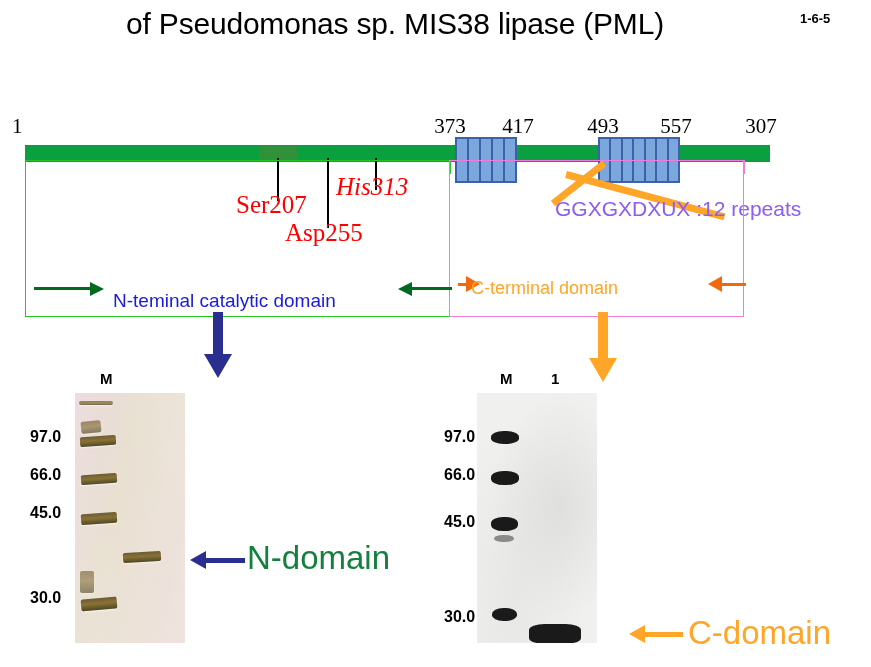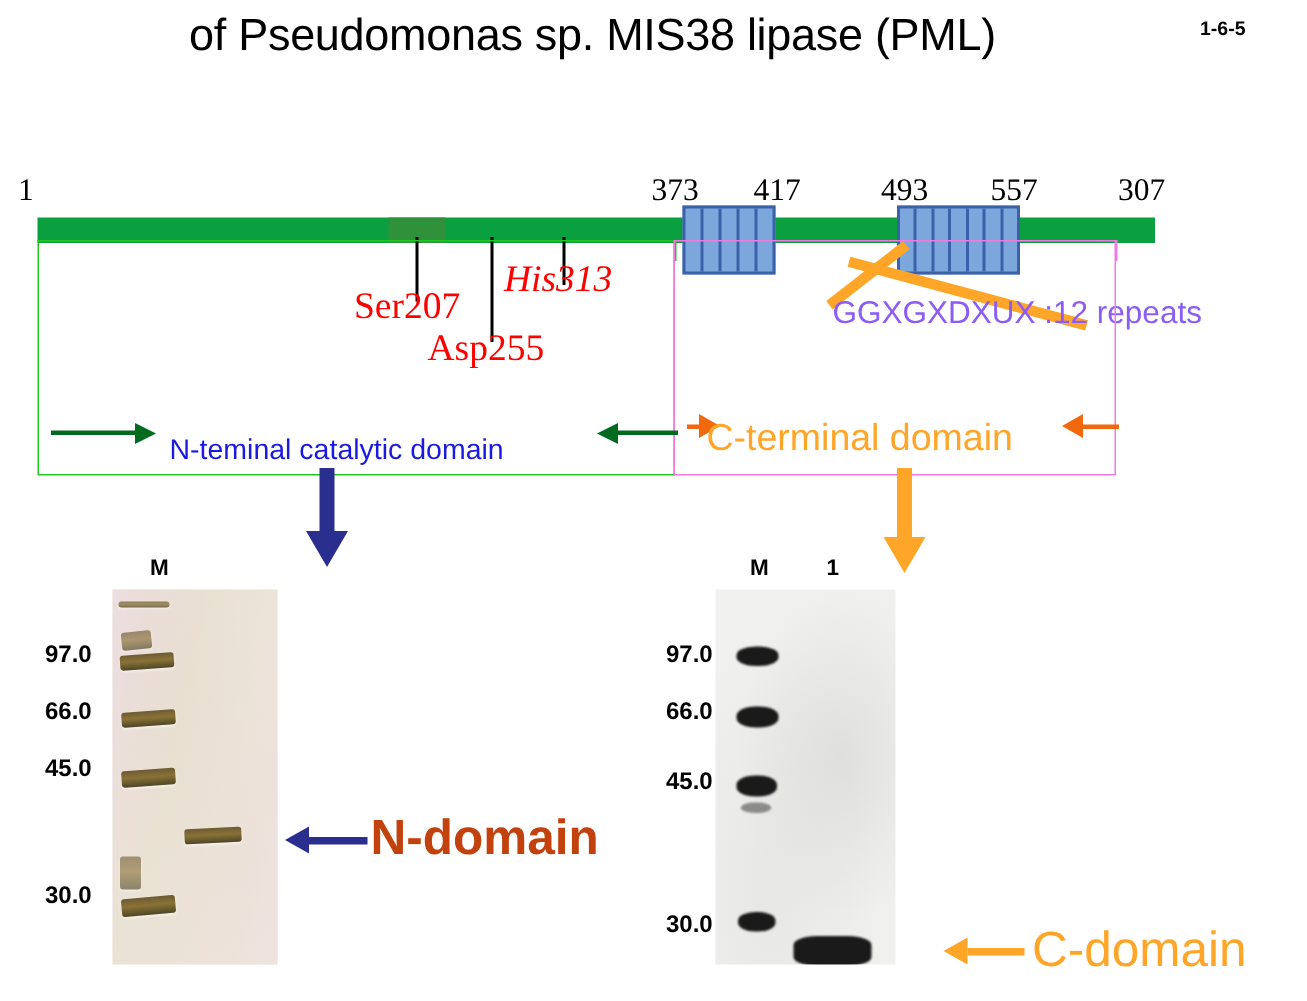--- a/index.html
+++ b/index.html
@@ -29,21 +29,21 @@
   .leader{position:absolute;width:2px;background:#000;}
   .res-label{font-family:"Liberation Serif",serif;font-size:25px;color:#fe0000;
              white-space:nowrap;}
   
   #green-box{left:25px;top:160px;width:425px;height:157px;
              border:1px solid #22c722;box-sizing:border-box;}
   #pink-box{left:449px;top:160px;width:295px;height:157px;
             border:1px solid #ef7ae0;box-sizing:border-box;}
   
   #n-dom-label{left:113px;top:278px;font-size:19px;color:#1a1ae0;white-space:nowrap;margin-top:12px;}
-  #c-dom-label{left:471px;top:278px;font-size:25px;color:#ffa527;white-space:nowrap;}
+  #c-dom-label{left:471px;top:278px;font-size:18px;color:#ffa527;white-space:nowrap;}
   
   .hline{position:absolute;height:3px;}
   .tri{position:absolute;width:0;height:0;}
   
   #ggx-text{left:555px;top:197px;font-size:21px;color:#8b5cf6;white-space:nowrap;}
   .ggx-line{position:absolute;height:7px;background:#ffa527;transform-origin:0 50%;}
   
   .vbar{position:absolute;}
   
   .gel-lane-label{font-family:"Liberation Sans",sans-serif;font-size:15px;
@@ -61,21 +61,21 @@
          background:linear-gradient(180deg,#6d5a33 0%,#8a7236 45%,#4d4726 100%);
          box-shadow:0 1px 2px rgba(255,255,255,.65);}
   #gelR{left:477px;top:393px;width:120px;height:250px;background:#f0f0ee;overflow:hidden;}
   #gelR:before{content:"";position:absolute;inset:0;
         background:
           radial-gradient(ellipse at 70% 45%,rgba(210,212,208,.55),transparent 58%),
           radial-gradient(ellipse at 30% 80%,rgba(222,224,220,.5),transparent 60%);}
   .bandR{position:absolute;border-radius:45%;background:#1a1a1a;
          filter:blur(.6px);}
   
-  #n-domain-cap{left:247px;top:539px;font-size:33px;color:#c2410c;white-space:nowrap;font-weight:bold;}
+  #n-domain-cap{left:247px;top:539px;font-size:33px;color:#15803d;white-space:nowrap;}
   #c-domain-cap{left:688px;top:614px;font-size:33px;color:#ffa527;white-space:nowrap;}
 </style>
 </head>
 <body>
 
 <div class="abs" id="title">
   <div>of Pseudomonas sp. MIS38 lipase (PML)</div>
 </div>
 <div class="abs" id="slide-no">1-6-5</div>
 

